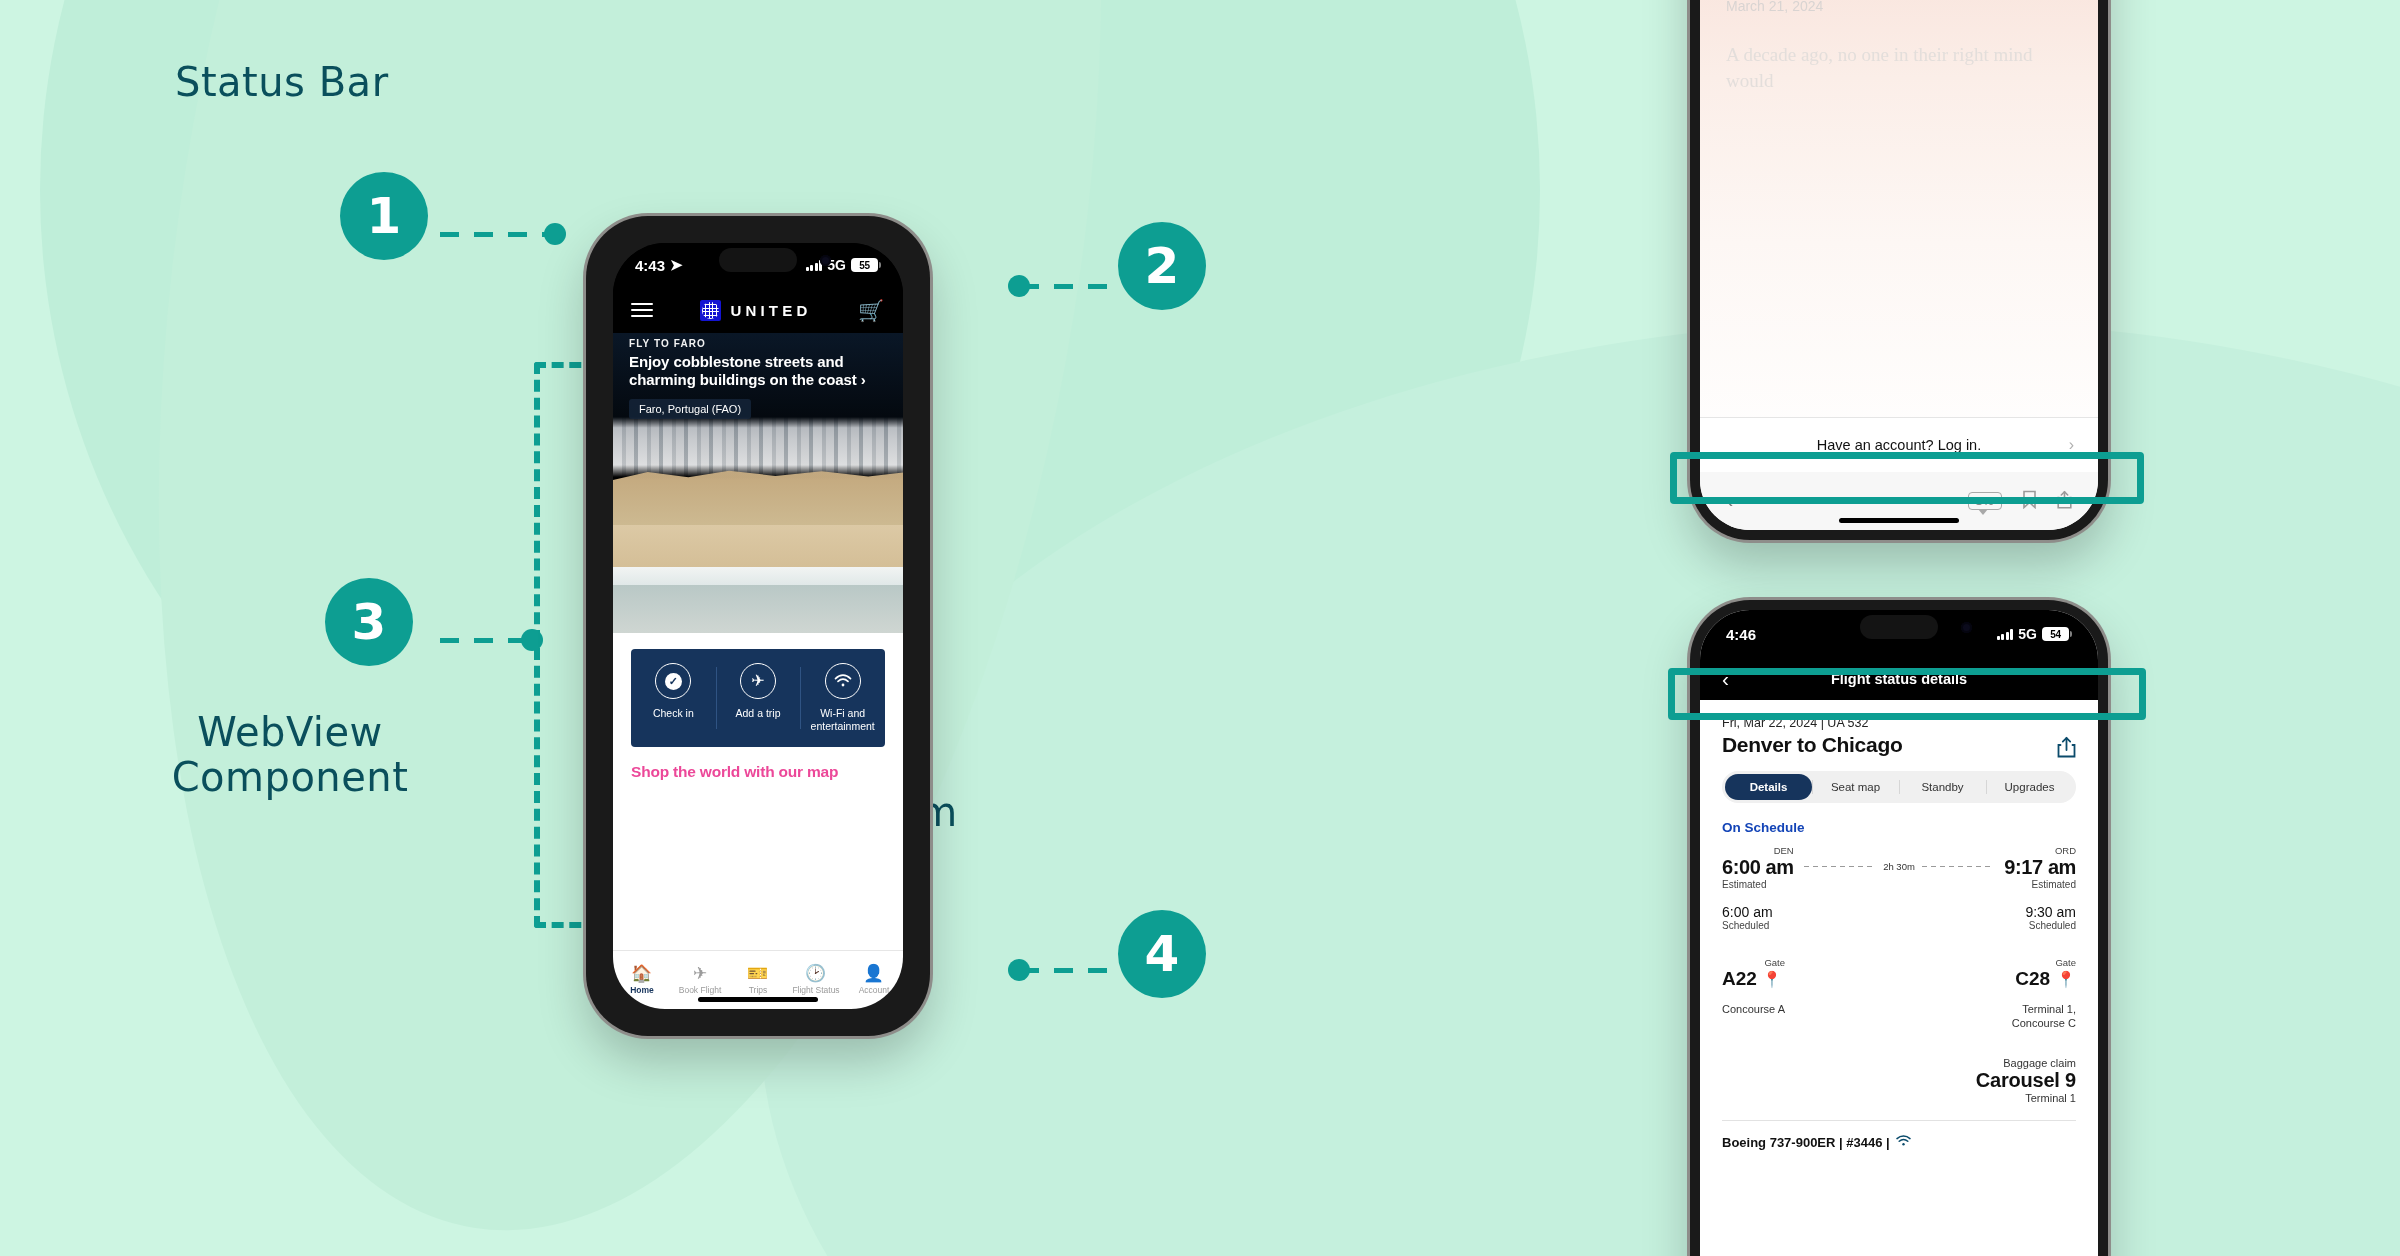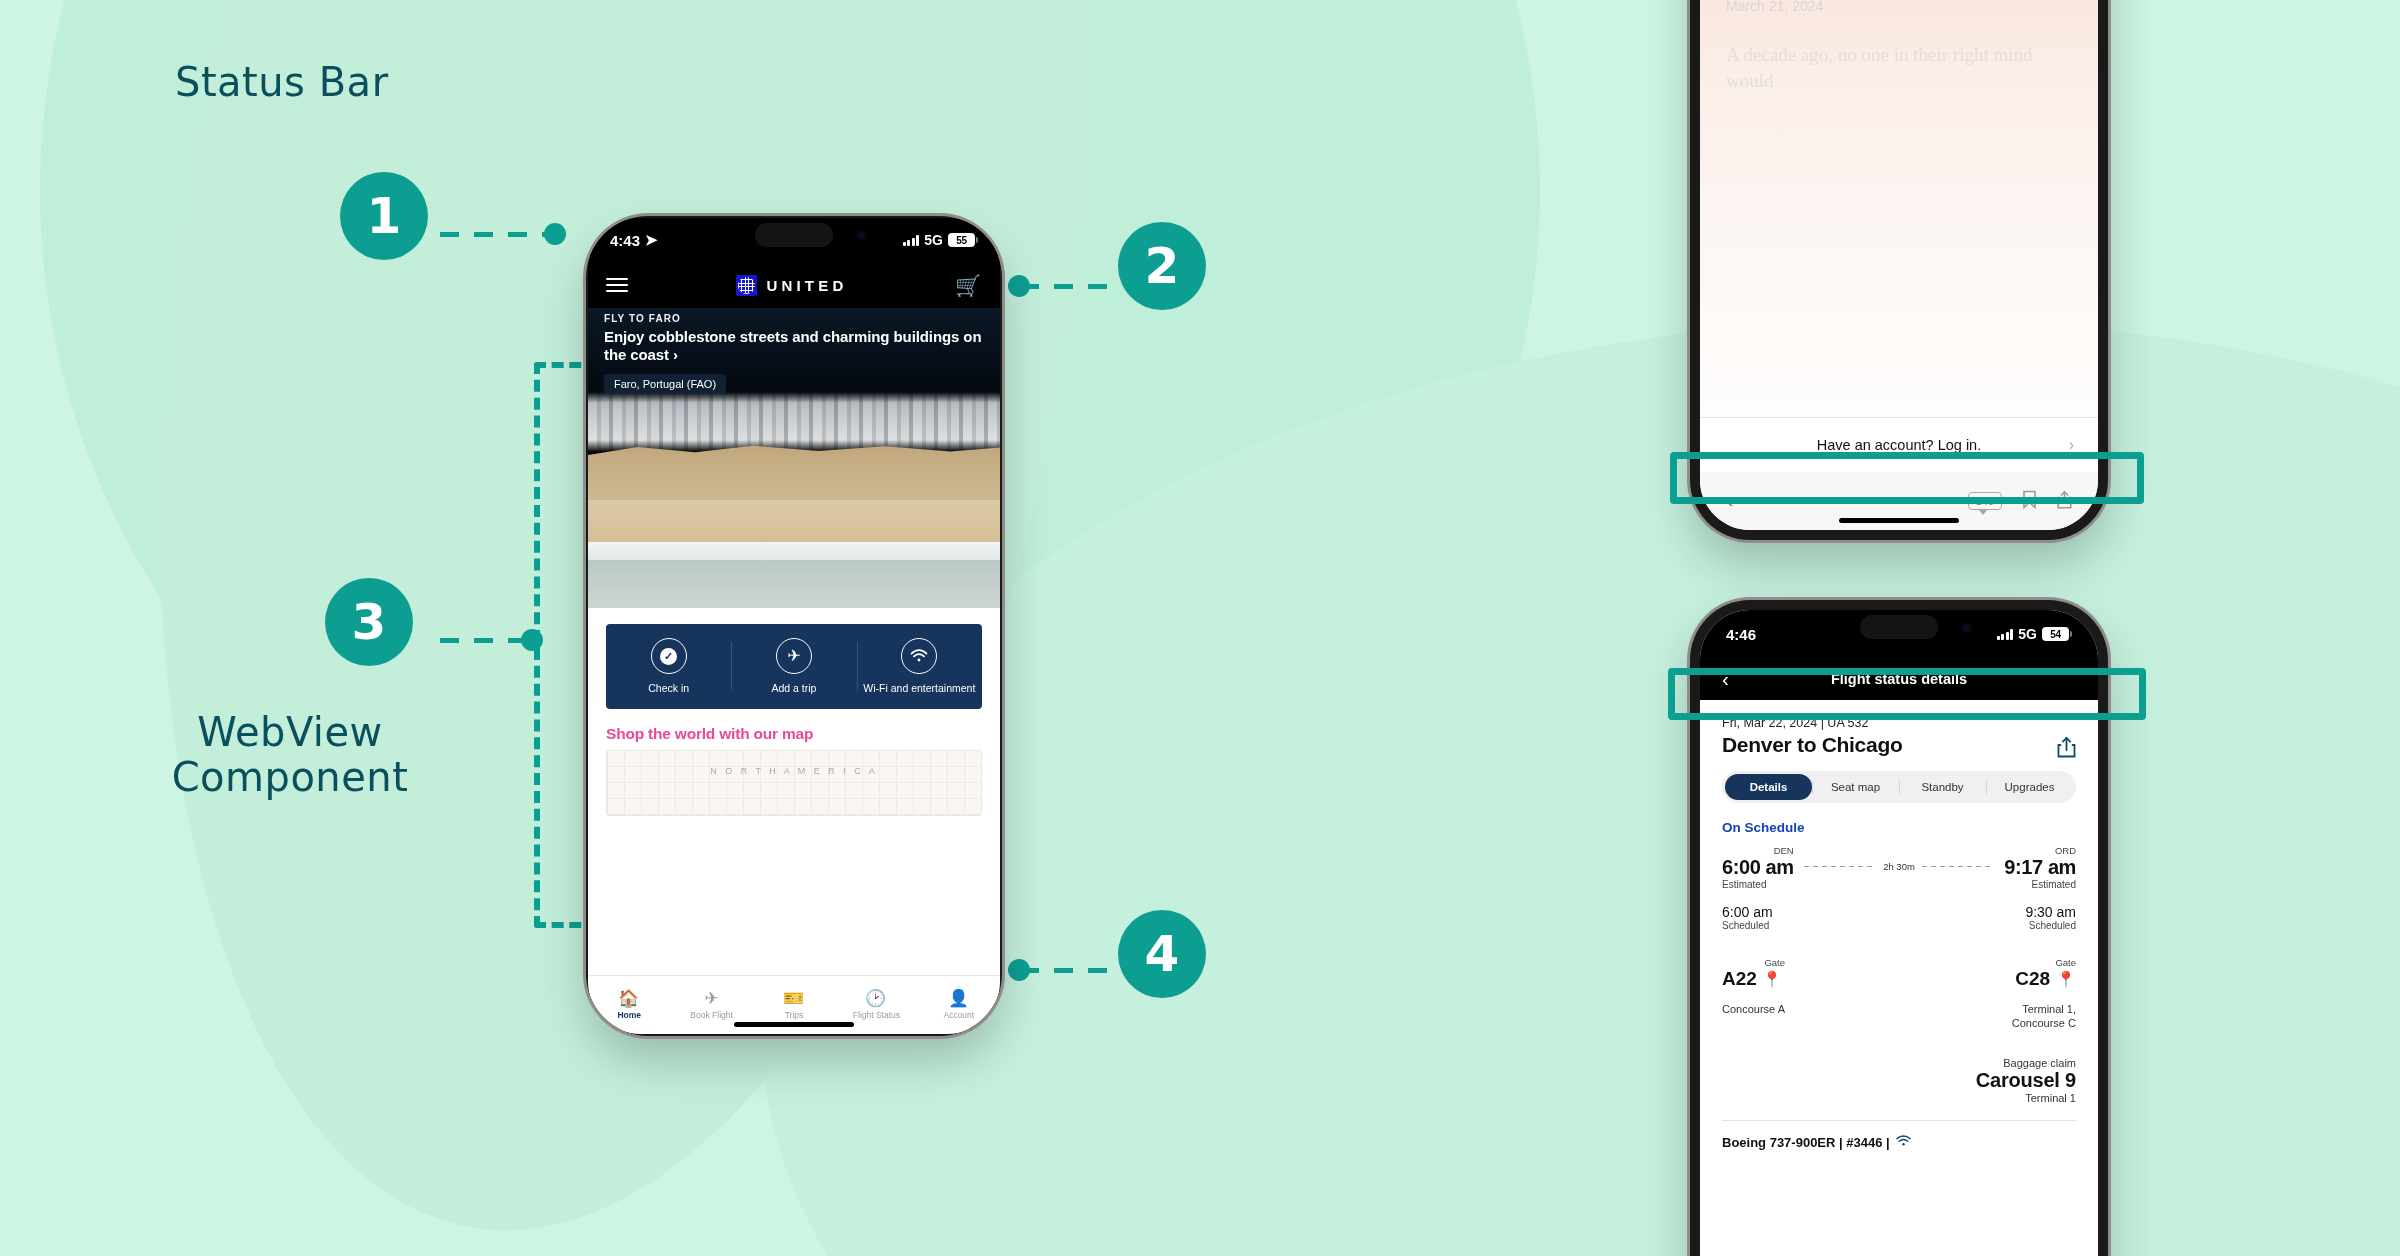--- a/index.html
+++ b/index.html
@@ -57,21 +57,21 @@
     position:absolute;left:534px;top:362px;width:300px;height:554px;
     border:6px dashed #0d9e92;border-radius:3px;
   }
 
   
   .phone{
     position:absolute;background:#1a1a1a;border-radius:62px;
     box-shadow:0 0 0 3px #8e8d8a, 0 24px 48px rgba(0,0,0,.22);
     overflow:hidden;
   }
-  .phone-main{left:586px;top:216px;width:416px;height:820px;padding:2px;box-sizing:border-box;}
+  .phone-main{left:586px;top:216px;width:344px;height:820px;padding:27px;box-sizing:border-box;}
   .screen{width:100%;height:100%;background:#000;border-radius:52px;overflow:hidden;position:relative;
     display:flex;flex-direction:column;}
 
   .statusbar{height:44px;flex:0 0 44px;background:#000;color:#fff;display:flex;align-items:center;
     justify-content:space-between;padding:0 22px;font-size:15px;font-weight:600;position:relative;}
   .sb-left{display:flex;align-items:center;gap:5px;}
   .sb-right{display:flex;align-items:center;gap:5px;font-size:14px;}
   .notch{position:absolute;left:50%;transform:translateX(-50%);top:5px;width:78px;height:24px;
     background:#141414;border-radius:14px;}
   .cam{position:absolute;left:calc(50% + 62px);top:12px;width:11px;height:11px;border-radius:50%;
@@ -326,24 +326,20 @@
                 <path d="M1.5 4.6C4 2.2 6.4 1.2 9 1.2s5 1 7.5 3.4"></path>
                 <path d="M4 7.4C5.7 5.9 7.2 5.2 9 5.2s3.3.7 5 2.2"></path>
                 <circle cx="9" cy="11" r="1.4" fill="#fff" stroke="none"></circle>
               </svg>
             </div>
             <div class="q-lb">Wi-Fi and entertainment</div>
           </div>
         </div>
 
         <div class="shop-h">Shop the world with our map</div>
-        <div class="map">
-          <div class="map-lbl">N O R T H
-A M E R I C A</div>
-        </div>
       </div>
 
       <div class="tabbar">
         <div class="tab active">
           <span class="ti">🏠</span>
           <span class="tl">Home</span>
         </div>
         <div class="tab">
           <span class="ti">✈</span>
           <span class="tl">Book Flight</span>

